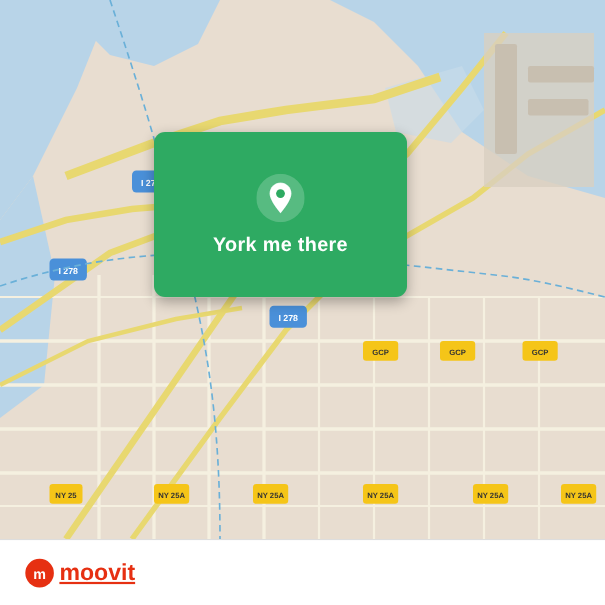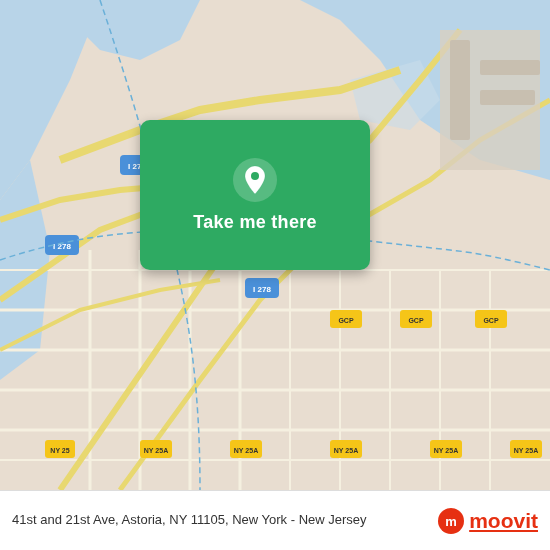--- a/index.html
+++ b/index.html
@@ -189,29 +189,27 @@
     <path d="M0,260 C60,240 120,230 200,230 C280,230 360,240 450,250 C480,253 510,260 550,270" stroke="#6ab0d8" stroke-width="1.5" stroke-dasharray="6,4" fill="none"></path>
   </svg>
 
   
   <div id="action-card">
     <svg id="location-pin" viewBox="0 0 44 44" width="44" height="44" xmlns="http://www.w3.org/2000/svg">
       <circle cx="22" cy="22" r="22" fill="rgba(255,255,255,0.2)"></circle>
       <path d="M22 8 C16.5 8 12 12.5 12 18 C12 25 22 36 22 36 C22 36 32 25 32 18 C32 12.5 27.5 8 22 8 Z" fill="white" stroke="rgba(0,150,80,0.3)" stroke-width="0.5"></path>
       <circle cx="22" cy="18" r="4" fill="#2eaa62"></circle>
     </svg>
-    <button id="take-me-there-btn">Take me there</button>
+    <button id="take-me-there-btn">York me there</button>
   </div>
 
   
 </div>
 
 <div id="bottom-bar">
-  <div id="address-text">41st and 21st Ave, Astoria, NY 11105, New York -
-New Jersey</div>
   <div id="moovit-logo">
     <svg id="moovit-icon" viewBox="0 0 28 28" width="28" height="28" xmlns="http://www.w3.org/2000/svg">
       <circle cx="14" cy="14" r="13" fill="#e63012"></circle>
       <text x="14" y="19" text-anchor="middle" font-size="13" fill="white" font-weight="bold">m</text>
     </svg>
     <div style="display:flex;flex-direction:column;line-height:1.2;">
       <span style="font-size:21px;font-weight:700;color:#e63012;text-decoration:underline;">moovit</span>
     </div>
   </div>
 </div>

